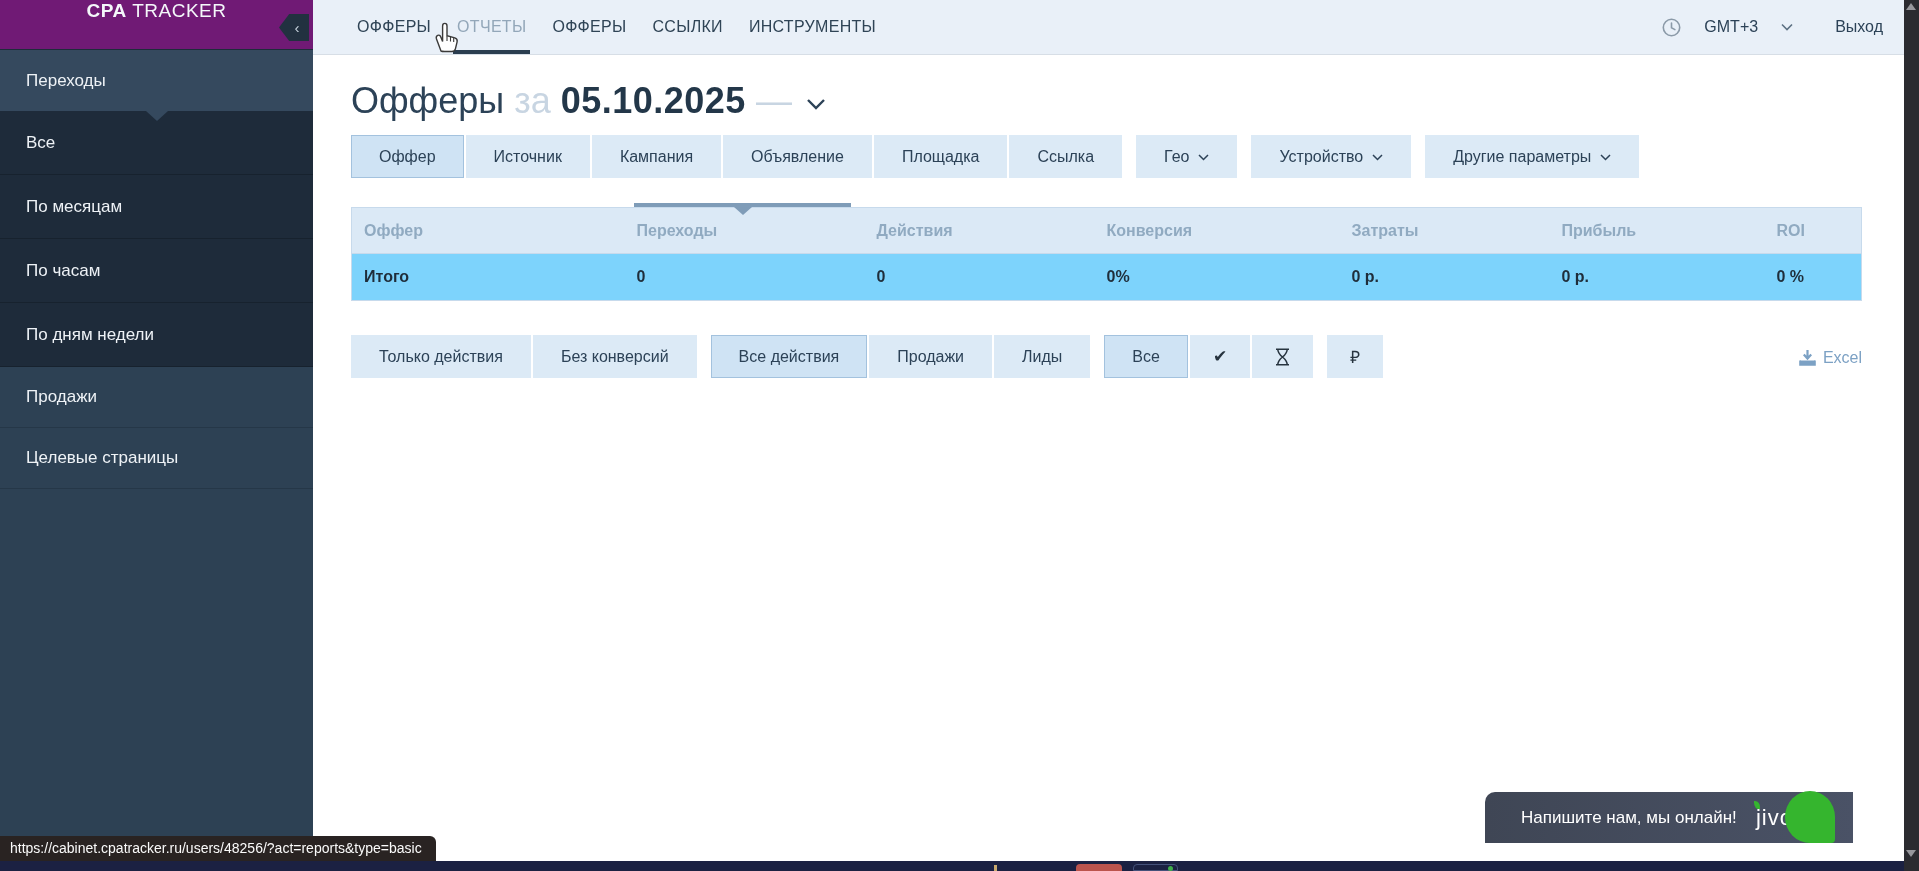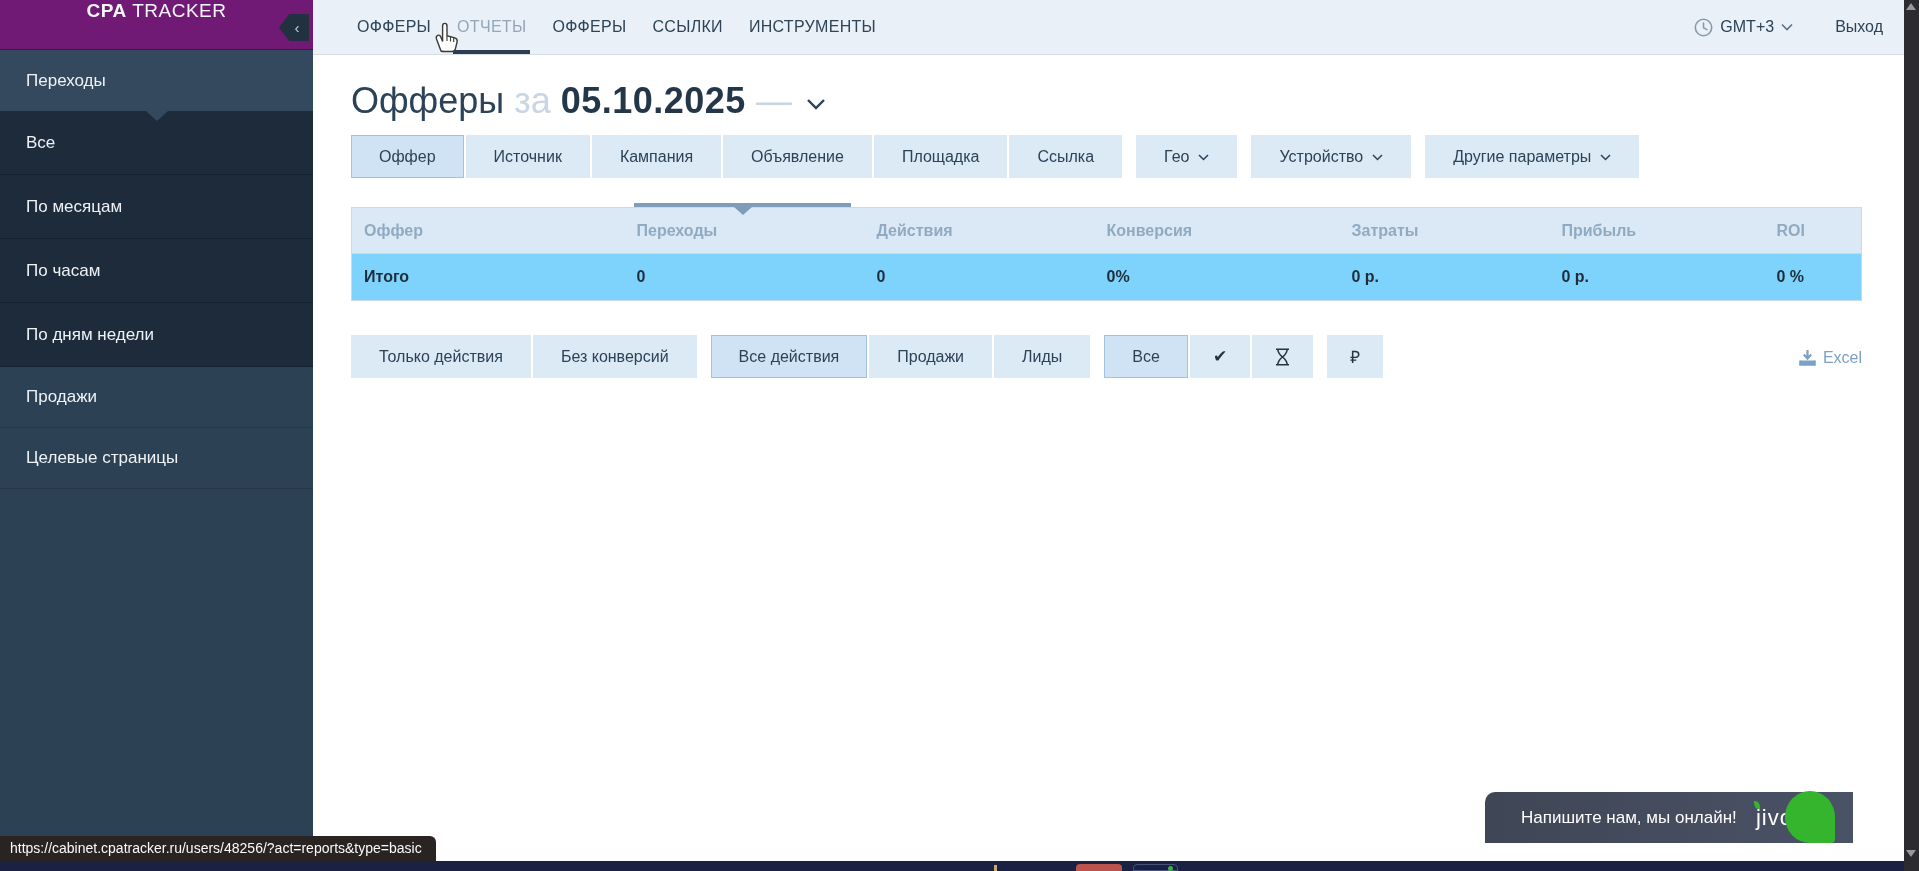--- a/index.html
+++ b/index.html
@@ -47,21 +47,21 @@
   .topnav { display:flex; align-items:center; height:100%; margin-left:31px; }
   .nav-item {
     height:100%; display:flex; align-items:center; padding:0 13px;
     font-size:16px; color:#2f4456; cursor:pointer; position:relative; letter-spacing:.3px;
   }
   .nav-item.active { color:#93a7b9; }
   .nav-item.active .nav-underline {
     position:absolute; left:9px; right:9px; bottom:0; height:4px; background:#2b3e50;
   }
   .header-right { margin-left:auto; display:flex; align-items:center; gap:0; padding-right:21px; }
-  .tz { display:flex; align-items:center; gap:7px; cursor:pointer; font-size:16px; color:#2c4257; }
+  .tz { display:flex; align-items:center; gap:23px; cursor:pointer; font-size:16px; color:#2c4257; }
   .logout { margin-left:42px; font-size:16px; color:#2c4257; cursor:pointer; }
   .chev { display:inline-block; }
   
   .cursor-hand { position:absolute; left:428px; top:20px; z-index:50; pointer-events:none; }
   
   .main {
     position:absolute; left:313px; top:55px; right:15px; bottom:0;
     background:#ffffff; padding:0 42px 0 38px;
   }
   .report-title { margin-top:25px; font-size:36px; color:#2c4257; display:flex; align-items:center; gap:10px; }

